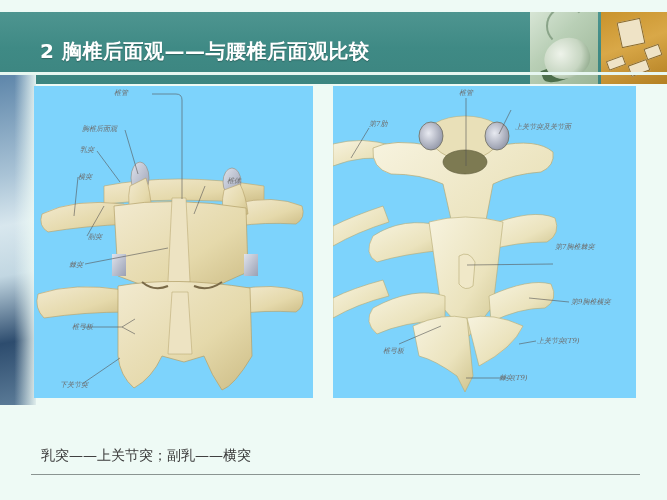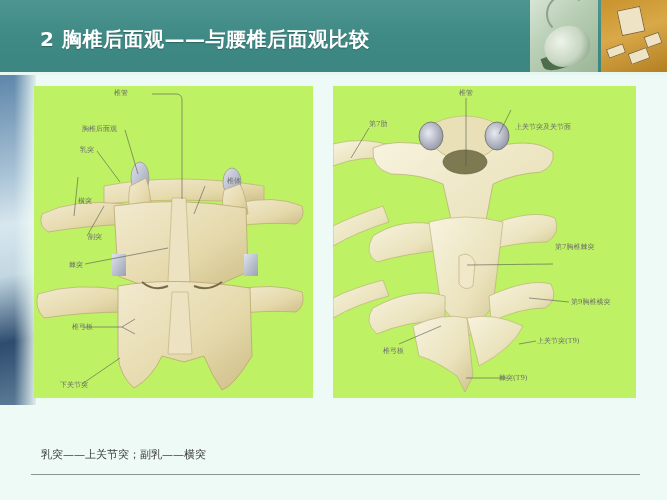--- a/index.html
+++ b/index.html
@@ -4,21 +4,21 @@
   <style>
     * { margin: 0; padding: 0; box-sizing: border-box; }
     html, body { width: 667px; height: 500px; overflow: hidden; }
     body {
       position: relative;
       background: #eefaf5;
       font-family: "DejaVu Sans", "Liberation Sans", sans-serif;
     }
     
     .header {
-      position: absolute; left: 0; top: 0; width: 604px; height: 72px;
+      position: absolute; left: 0; top: 12px; width: 604px; height: 72px;
       background: linear-gradient(180deg, #4e9590 0%, #3f8a85 50%, #3c8580 100%);
     }
     .header-title {
       position: absolute; left: 40px; top: 26px;
       color: #ffffff; font-size: 20px; font-weight: bold; letter-spacing: 0.5px;
       font-family: "DejaVu Sans", sans-serif;
       text-shadow: 0 1px 1px rgba(0,0,0,0.25);
       white-space: nowrap;
     }
     .header-photo-mouse {
@@ -57,34 +57,34 @@
     .left-deco {
       position: absolute; left: 0; top: 75px; width: 36px; height: 330px;
       background: linear-gradient(170deg, #5e86aa 0%, #a9c3d6 30%, #d8e7ee 45%, #c2d7e2 60%, #2d4c6e 80%, #5d7d99 100%);
     }
     .left-deco::after {
       content: ""; position: absolute; inset: 0;
       background: linear-gradient(90deg, rgba(238,250,245,0) 40%, rgba(238,250,245,0.9) 100%);
     }
     
     .figure-panel {
-      position: absolute; background: #bef264; overflow: hidden;
+      position: absolute; background: #7dd3fc; overflow: hidden; font-style: italic;
     }
     .panel-left { left: 34px; top: 86px; width: 279px; height: 312px; }
     .panel-right { left: 333px; top: 86px; width: 303px; height: 312px; }
     .figure-panel svg { position: absolute; left: 0; top: 0; }
     .anat-label {
       position: absolute; font-family: "DejaVu Serif", "Liberation Serif", serif;
       font-size: 7px; color: #6d6d6d; white-space: nowrap; line-height: 1;
     }
     
     .caption {
       position: absolute; left: 41px; top: 447px;
       font-family: "DejaVu Serif", "Liberation Serif", serif;
-      font-size: 11px; color: #3a3a3a; white-space: nowrap;
+      font-size: 14px; color: #3a3a3a; white-space: nowrap;
     }
     .bottom-rule {
       position: absolute; left: 31px; top: 474px; width: 609px; height: 1px;
       background: #8a9491;
     }
   </style>
 </head>
 <body>
 
 <div class="header">
@@ -153,21 +153,21 @@
       <path d="M171 100 L160 128"></path>
       <path d="M53 150 L70 120"></path>
       <path d="M51 178 L134 162"></path>
       <path d="M49 241 L88 241 L101 233 M88 241 L101 248"></path>
       <path d="M48 298 L86 272"></path>
     </g>
   </svg>
   <span class="anat-label" style="left:80px;top:4px;">椎管</span>
   <span class="anat-label" style="left:48px;top:40px;">胸椎后面观</span>
   <span class="anat-label" style="left:46px;top:61px;">乳突</span>
-  <span class="anat-label" style="left:44px;top:88px;margin-top:24px;">横突</span>
+  <span class="anat-label" style="left:44px;top:88px;">横突</span>
   <span class="anat-label" style="left:168px;top:92px;padding-left:25px;">椎体</span>
   <span class="anat-label" style="left:54px;top:148px;">副突</span>
   <span class="anat-label" style="left:35px;top:176px;">棘突</span>
   <span class="anat-label" style="left:38px;top:238px;">椎弓板</span>
   <span class="anat-label" style="left:26px;top:296px;">下关节突</span>
 </div>
 
 <div class="figure-panel panel-right">
   <svg width="303" height="312" viewBox="0 0 303 312">
     <defs>

